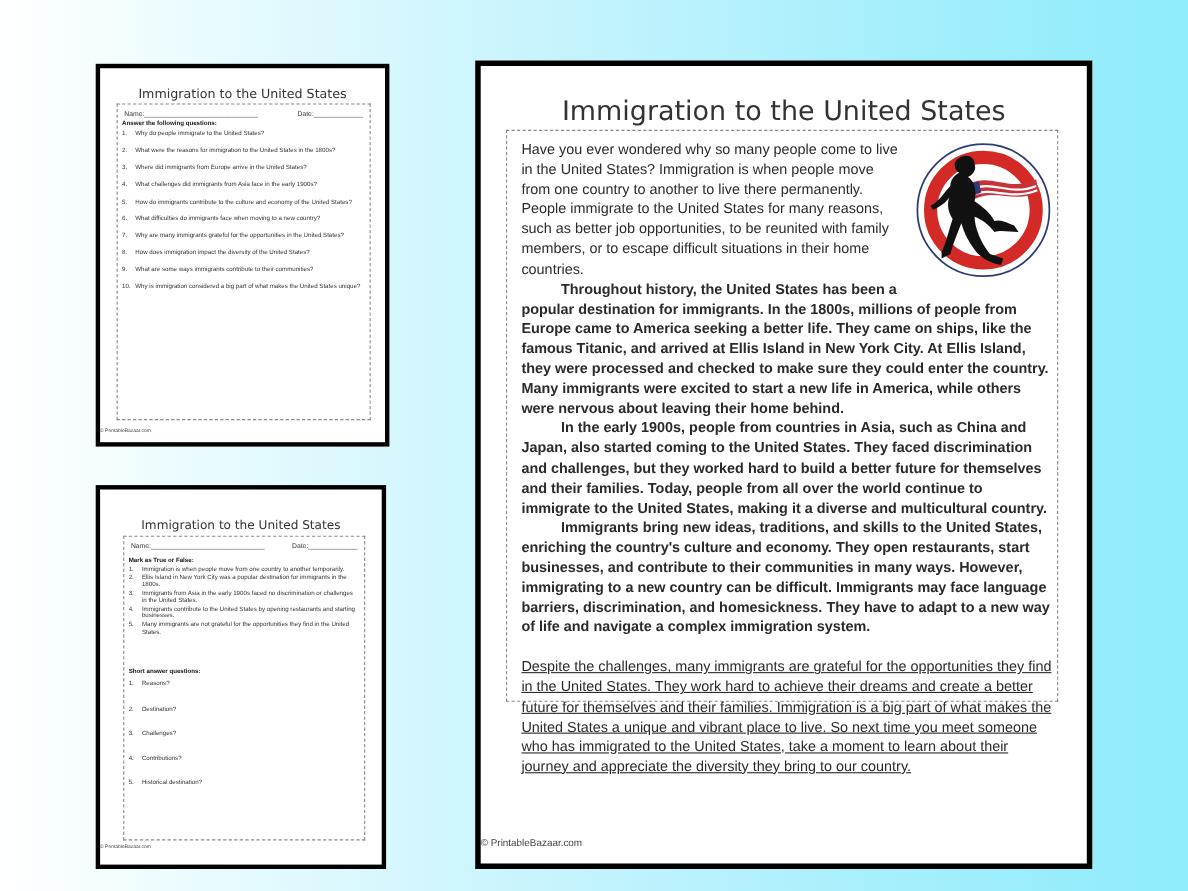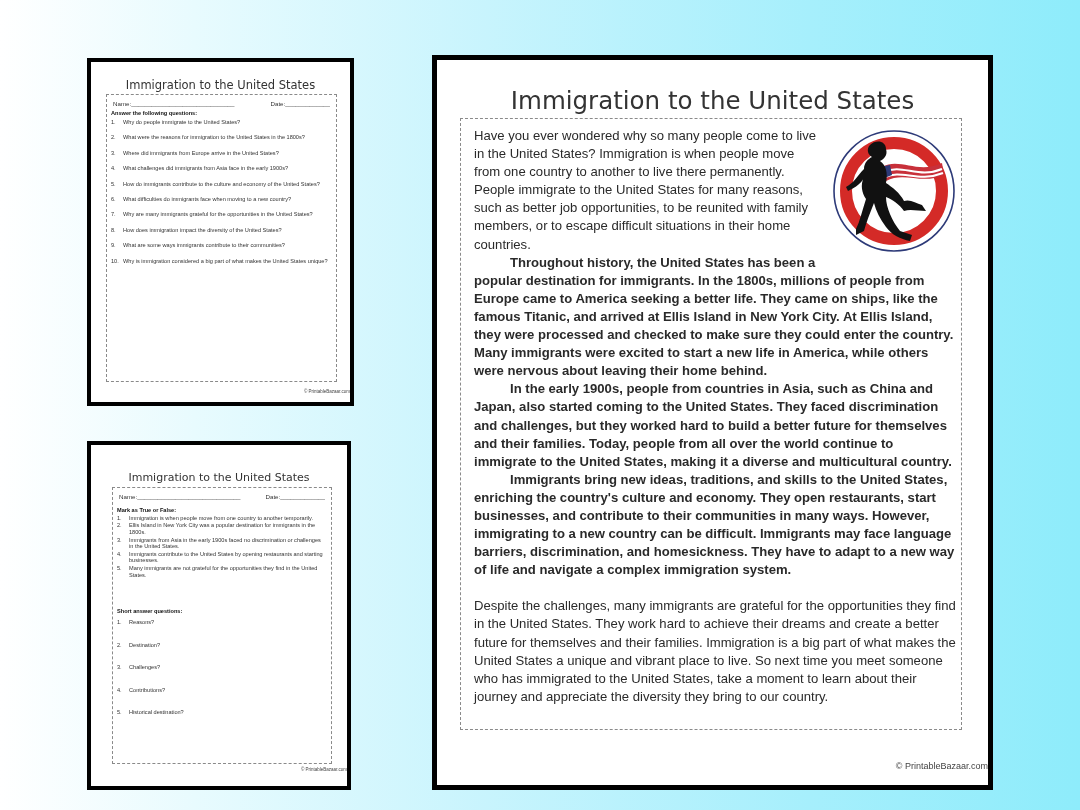--- a/index.html
+++ b/index.html
@@ -22,21 +22,21 @@
     color: #333;
     font-weight: normal;
   }
   .dash {
     position: absolute;
     border: 1.4px dashed #8a8a8a;
   }
   .footer {
     position: absolute;
     left: 0; right: 0;
-    text-align: right;
+    text-align: left;
     color: #444;
   }
 
   
   #p1 { left: 87px; top: 58px; width: 267px; height: 348px; }
   #p1 .title { position: absolute; left: 0; right: 0; top: 16px; font-size: 11.5px; }
   #p1 .dash { left: 15px; top: 32px; width: 231px; height: 288px; }
   .sm-row { display: flex; justify-content: space-between; font-size: 6.2px; padding: 5px 6px 0 6px; color: #333; }
   .sm-head { font-size: 5.6px; font-weight: bold; padding: 3px 6px 0 4px; color: #111; }
   .q-list { list-style: none; padding: 0 6px 0 4px; }
@@ -52,29 +52,29 @@
   #p2 .dash { left: 21px; top: 42px; width: 220px; height: 277px; }
   #p2 .tf-list li { margin-top: 1.5px; line-height: 6.4px; }
   #p2 .sa-head { margin-top: 27px; }
   #p2 .sa-list li { margin-top: 15.5px; }
   #p2 .sa-list li:first-child { margin-top: 5px; }
   #p2 .footer { top: 322px; font-size: 4.5px; }
 
   
   #main { left: 432px; top: 55px; width: 561px; height: 735px; }
   #main .title { position: absolute; left: 0; right: 0; top: 26px; font-size: 24.5px; color: #333; }
-  #main .dash { left: 23px; top: 58px; width: 502px; height: 612px; }
+  #main .dash { left: 23px; top: 58px; width: 502px; height: 520px; }
   .body-text {
     position: absolute; left: 13px; top: 8px; width: 484px;
     font-family: "Liberation Sans", "DejaVu Sans", sans-serif;
     font-size: 13.1px; line-height: 18.1px; color: #2a2a2a;
   }
   .body-text p { margin: 0; }
   .body-text p.indent { text-indent: 36px; font-weight: bold; }
-  .body-text p.gap { margin-top: 18px; }
+  .body-text p.gap { margin-top: 18px; text-decoration: underline; }
   .emblem {
     float: right; width: 128px; height: 132px; margin: 0 0 0 6px; position: relative;
   }
   #main .footer { top: 701px; font-size: 9px; color: #444; }
 </style>
 </head>
 <body>
 
 <div class="page small" id="p1">
   <div class="title">Immigration to the United States</div>

